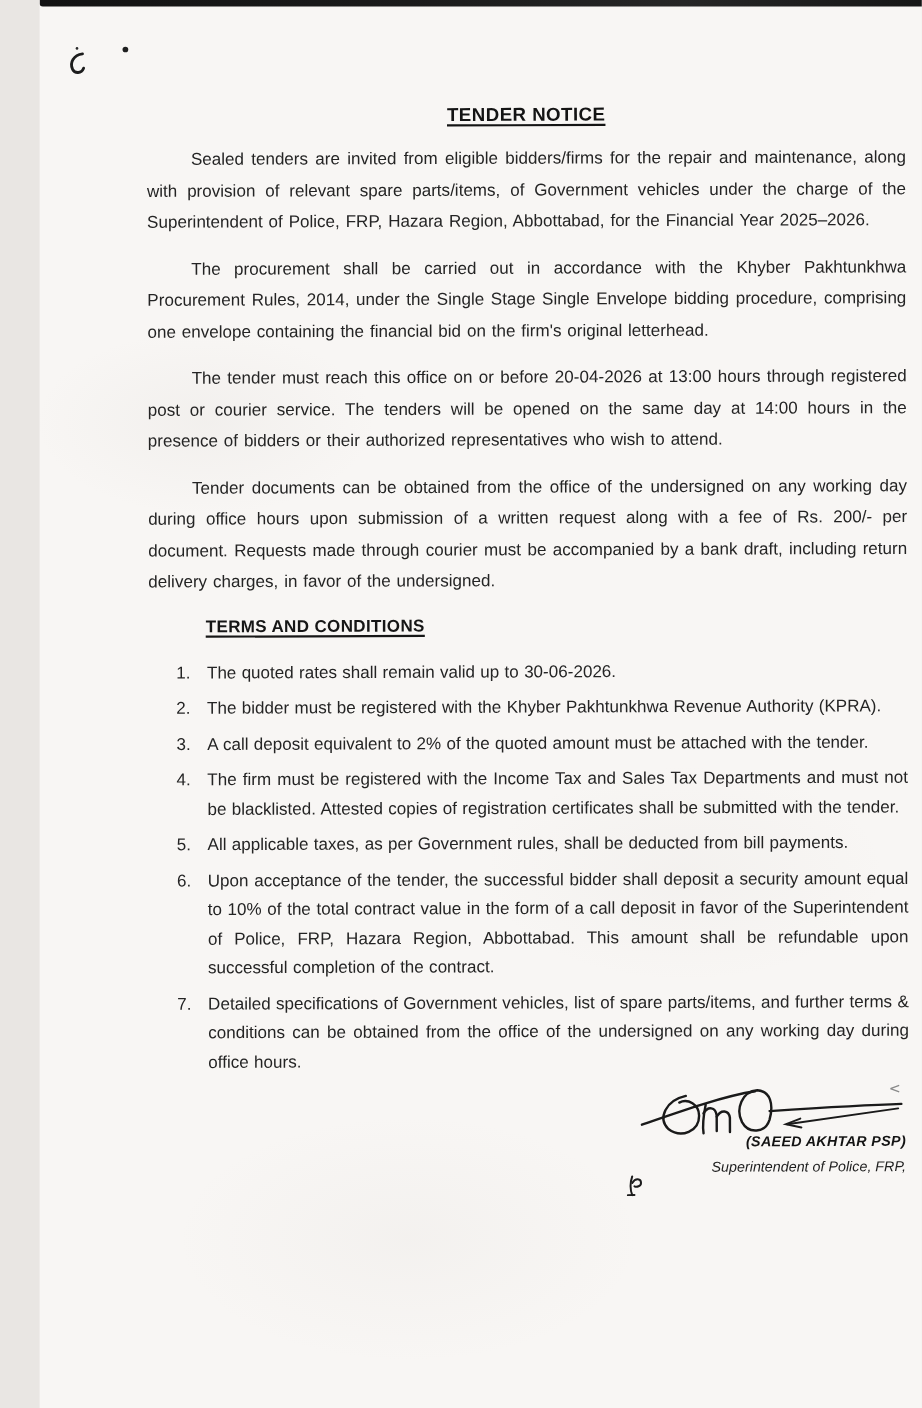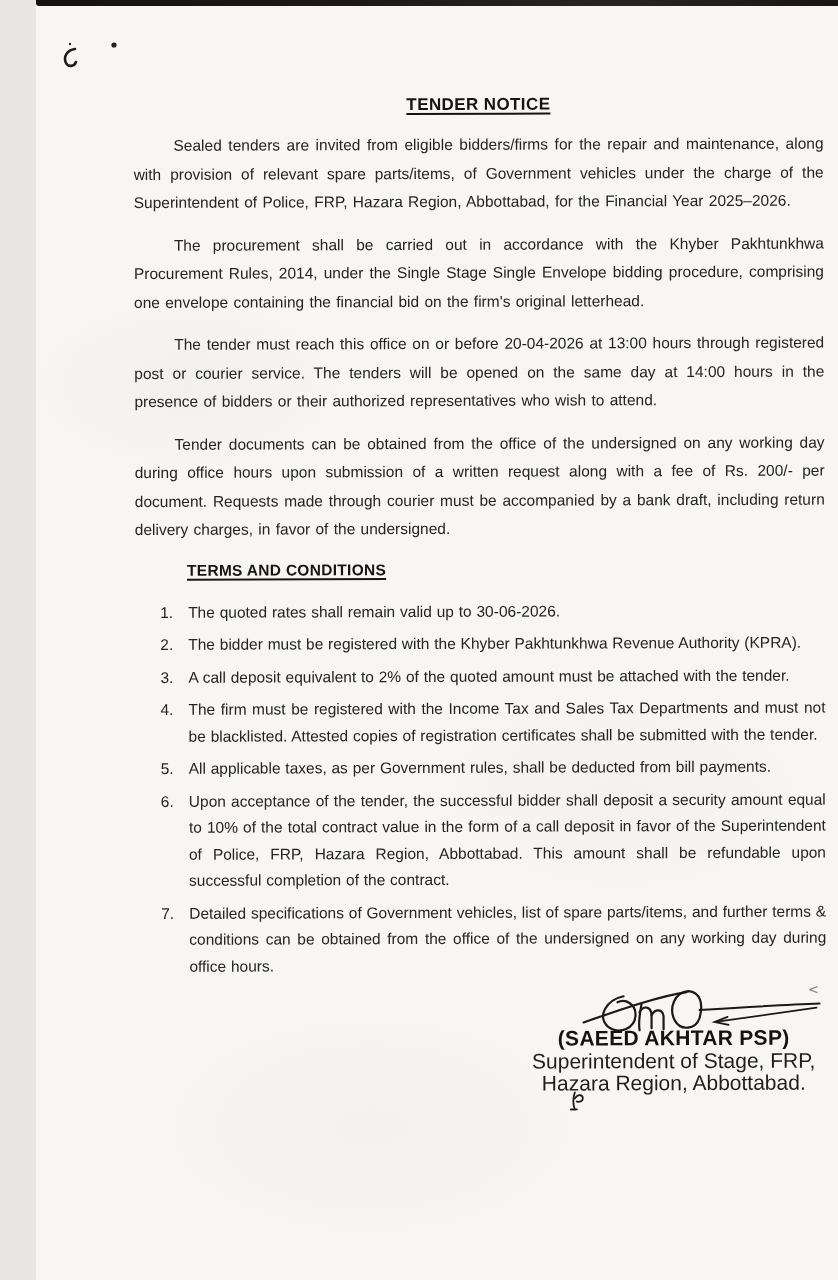--- a/index.html
+++ b/index.html
@@ -74,24 +74,25 @@
     font-size: 15.5px;
     line-height: 26.5px;
     color: #242424;
   }
   .term .num { flex: none; width: 28px; margin-left: 25px; }
   .term .txt { flex: 1; text-align: justify; word-spacing: 0.5px; }
   .sig-block {
     position: relative;
     width: 300px;
     margin: 6px 3px 0 auto;
-    text-align: center;
-    font-size: 21px;
+    text-align: right;
+    font-size: 13px;
     line-height: 22.5px;
     color: #1e1e1e;
+    font-style: italic;
   }
   .sig-scribble { display: block; margin: 0 0 -7px 0; }
   .sig-name { font-weight: bold; letter-spacing: 0.3px; color: #131313; }
   .ink-marks { position: absolute; left: 22px; top: 36px; }
   .sig-mark { position: absolute; left: 44px; bottom: -18px; }
 </style>
 </head>
 <body>
 
 <div class="page">
@@ -156,22 +157,21 @@
           <path d="M 116 28 C 120 21 127 22 128 30 L 128 44"></path>
           <path d="M 128 31 C 132 24 139 25 140 32 L 140 45"></path>
           <path d="M 165 7 C 151 8 145 24 151 36 C 157 47 172 46 176 34 C 180 20 177 8 165 7"></path>
           <path d="M 176 26 C 210 24 262 21 296 20" stroke-width="2"></path>
           <path d="M 192 38 L 293 24" stroke-width="1.8"></path>
           <path d="M 204 33 L 191 38 L 205 41" stroke-width="1.8"></path>
         </g>
         <path d="M 286 6 l 8 -3 m -8 3 l 8 3" fill="none" stroke="#8a8a8a" stroke-width="1.2"></path>
       </svg>
       <div class="sig-name">(SAEED AKHTAR PSP)</div>
-      <div class="sig-line">Superintendent of Stage, FRP,</div>
-      <div class="sig-line">Hazara Region, Abbottabad.</div>
+      <div class="sig-line">Superintendent of Police, FRP,</div>
       <svg class="sig-mark" width="20" height="24" viewBox="0 0 20 24">
         <g fill="none" stroke="#1c1c1c" stroke-width="1.8" stroke-linecap="round">
           <path d="M 7 3 C 5 9 5 15 7 20"></path>
           <path d="M 7 9 C 10 4 15 5 15 9 C 15 12 11 13 9 12"></path>
           <path d="M 3 20 L 9 20"></path>
         </g>
       </svg>
     </div>
 
   </div>

